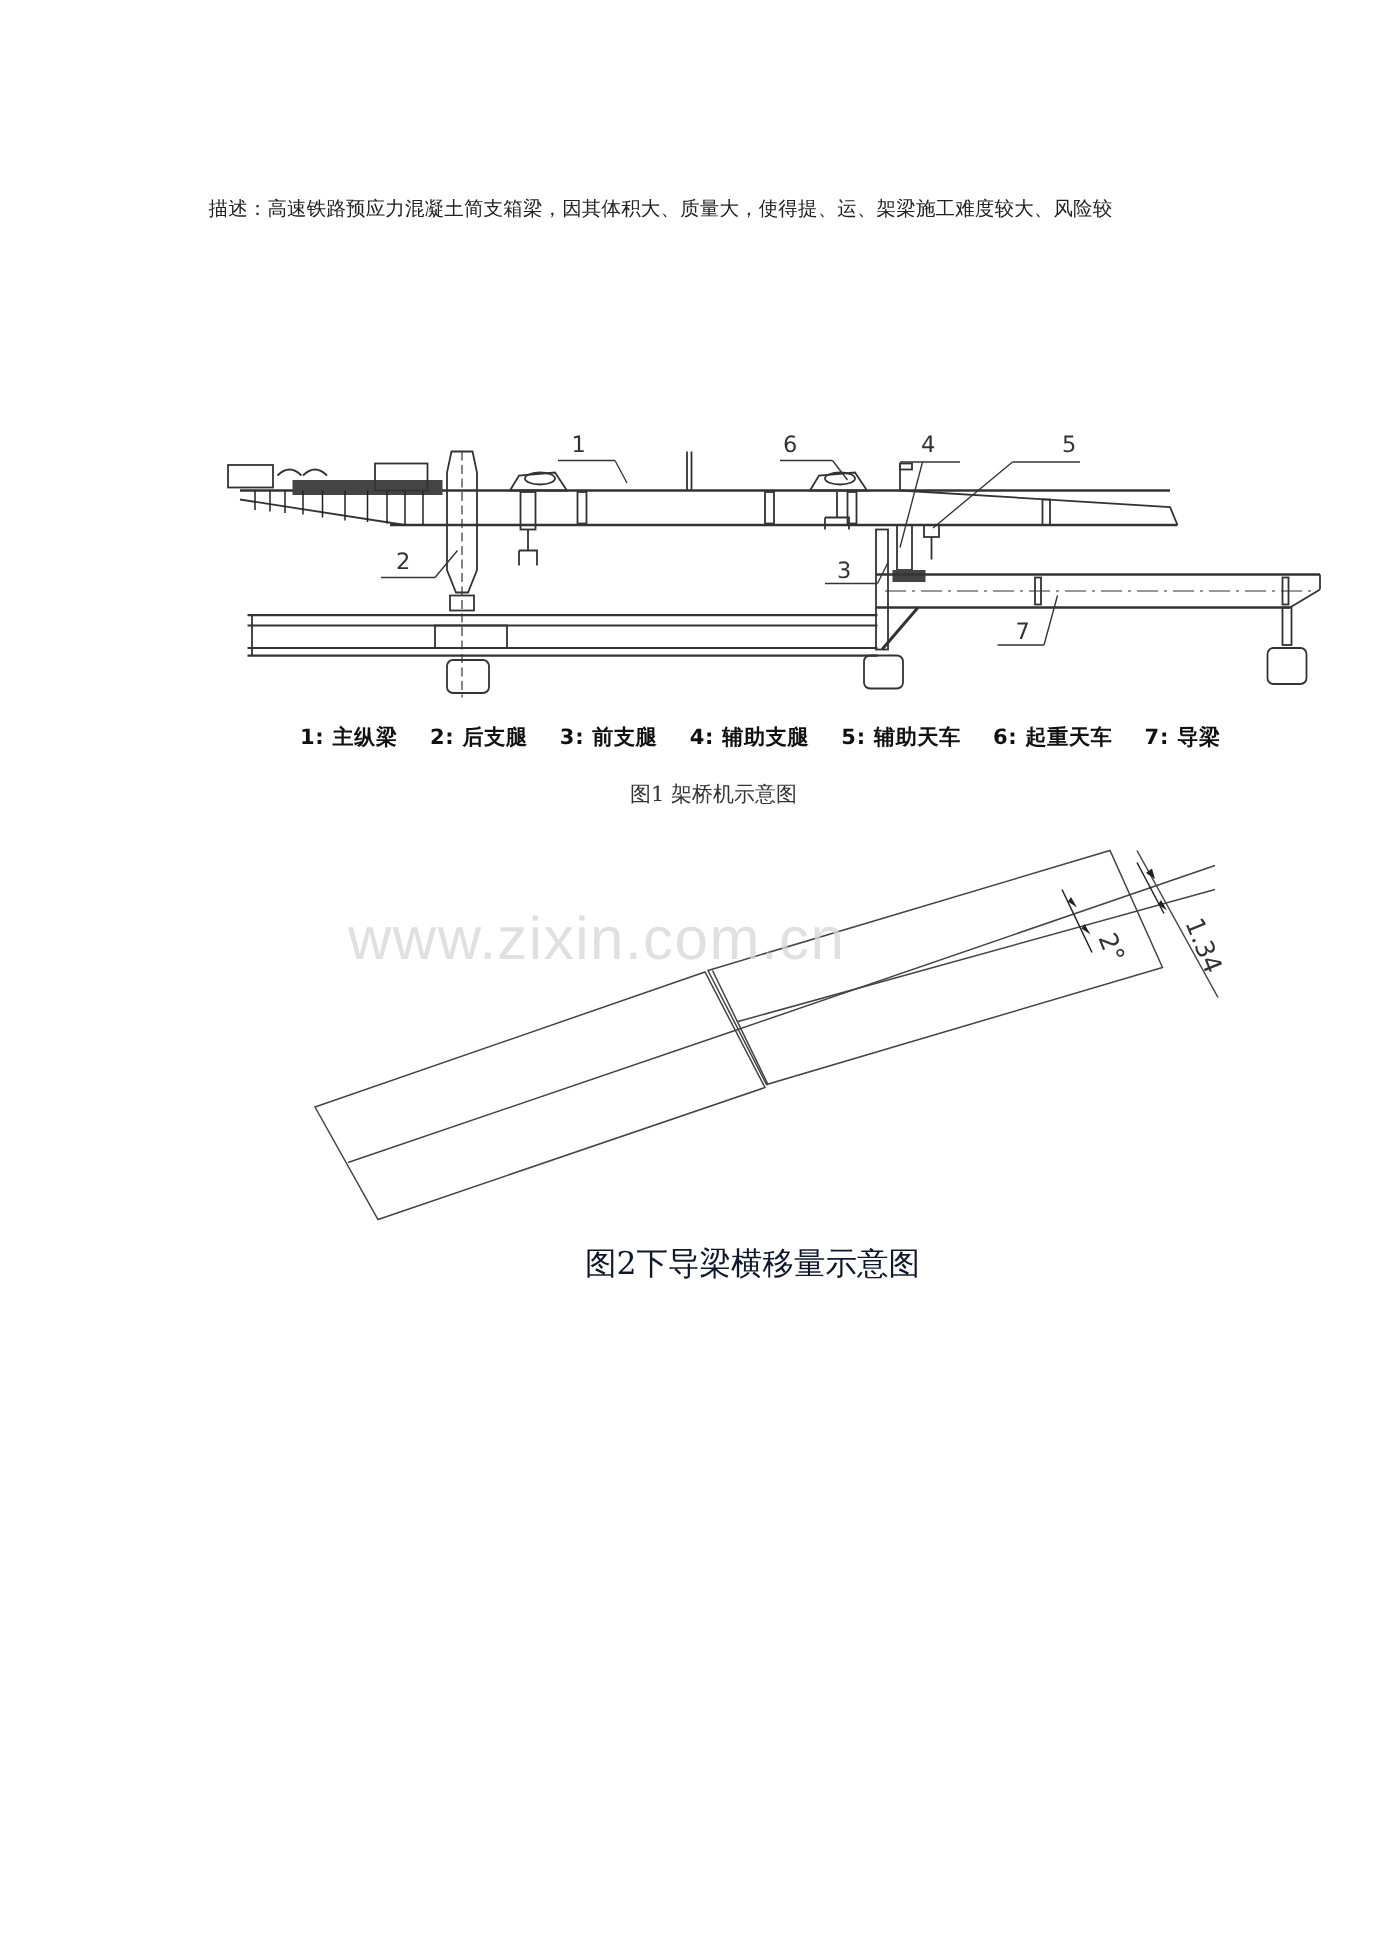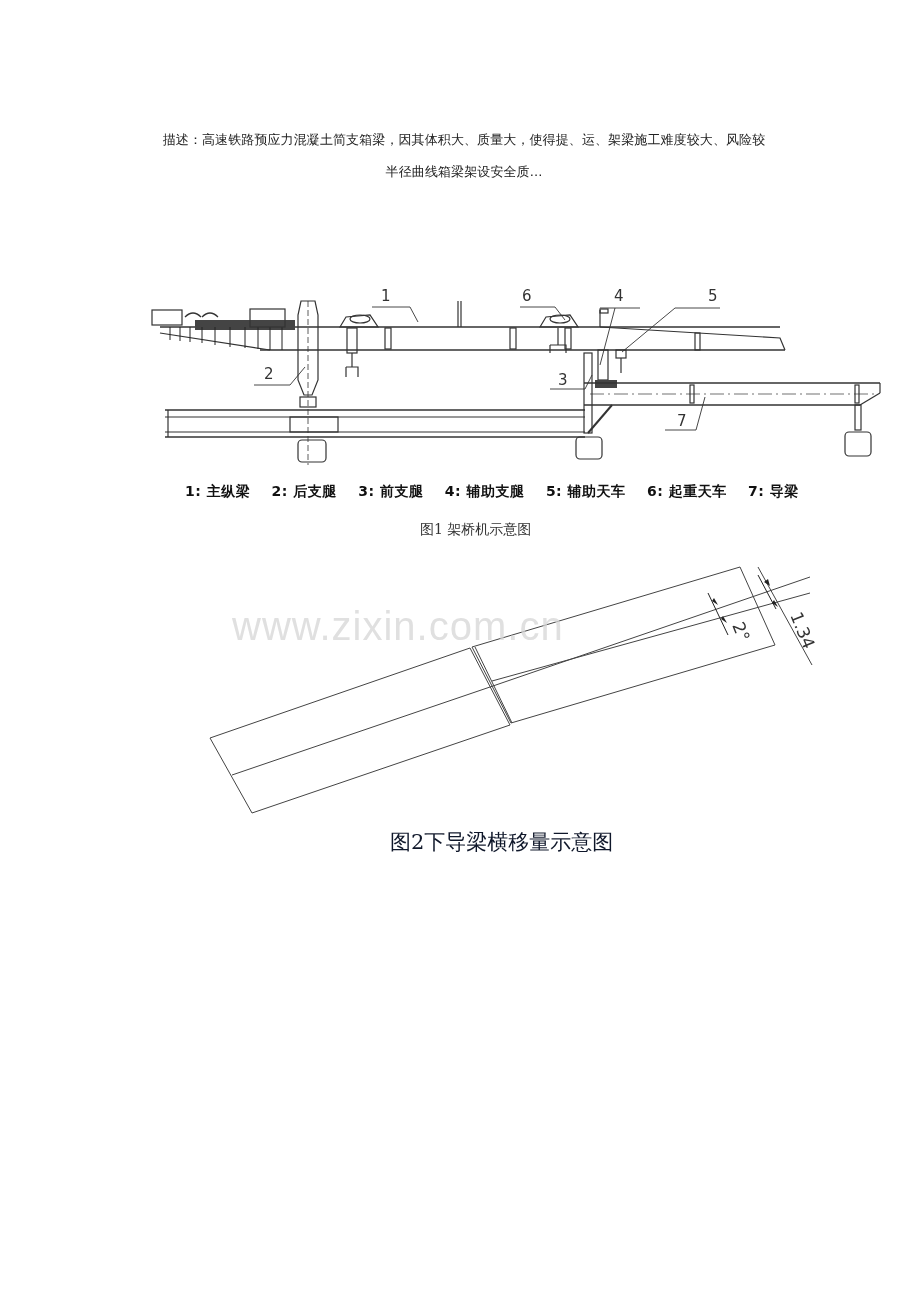--- a/index.html
+++ b/index.html
@@ -1,43 +1,42 @@
 <!DOCTYPE html>
 <html><head>
 <meta charset="utf-8">
 <style>
   html, body { margin: 0; padding: 0; background: #ffffff; }
   body { width: 920px; height: 1302px; position: relative; overflow: hidden;
          font-family: "DejaVu Sans", sans-serif; color: #1a1a1a; }
   .desc { position: absolute; left: 139px; top: 124px; width: 650px;
           font-family: "DejaVu Sans", sans-serif; font-size: 13px; line-height: 32px;
           color: #222; letter-spacing: 0.1px; }
-  .desc .line { display: block; height: 32px; white-space: nowrap; text-align: center; }
+  .desc .line { display: block; height: 32px; white-space: nowrap; }
   .fig { position: absolute; }
   #fig1 { left: 140px; top: 275px; width: 750px; height: 210px; }
   #fig2 { left: 200px; top: 555px; width: 640px; height: 270px; }
-  .legend { position: absolute; left: 185px; top: 483px; width: 600px; height: 26px;
+  .legend { position: absolute; left: 200px; top: 483px; width: 600px; height: 26px;
             font-family: "DejaVu Sans", sans-serif; font-size: 14px; font-weight: bold;
             color: #111; white-space: nowrap; letter-spacing: 0.5px; }
   .legend span { margin-right: 16px; }
   .caption1 { position: absolute; left: 420px; top: 521px; font-family: "DejaVu Serif", serif;
               font-size: 14px; color: #333; white-space: nowrap; }
   .caption2 { position: absolute; left: 390px; top: 828px; font-family: "DejaVu Serif", serif;
               font-size: 21px; color: #0f172a; white-space: nowrap; }
   .watermark { position: absolute; left: 232px; top: 604px; font-family: "Liberation Sans", sans-serif;
                font-size: 40px; color: #d6d6d6; opacity: 0.75; letter-spacing: 1px; white-space: nowrap;
                pointer-events: none; }
   svg text { font-family: "DejaVu Sans", sans-serif; }
 </style>
 </head>
 <body>
 
 <div class="desc">
   <span class="line">描述：高速铁路预应力混凝土简支箱梁，因其体积大、质量大，使得提、运、架梁施工难度较大、风险较</span>
-  <span class="line">半径曲线箱梁架设安全质...</span>
 </div>
 
 <svg id="fig1" class="fig" viewBox="0 0 750 210" width="750" height="210" fill="none" stroke="#333" stroke-width="1.2">
 
   <g>
     <line x1="20" y1="52" x2="640" y2="52" stroke-width="1.6"></line>
     <line x1="120" y1="75" x2="645" y2="75" stroke-width="1.6"></line>
     <path d="M460 52 L640 63 L645 75"></path>
     <line x1="20" y1="58" x2="130" y2="75"></line>
     <rect x="55" y="45" width="100" height="10" fill="#444" stroke="none"></rect>

